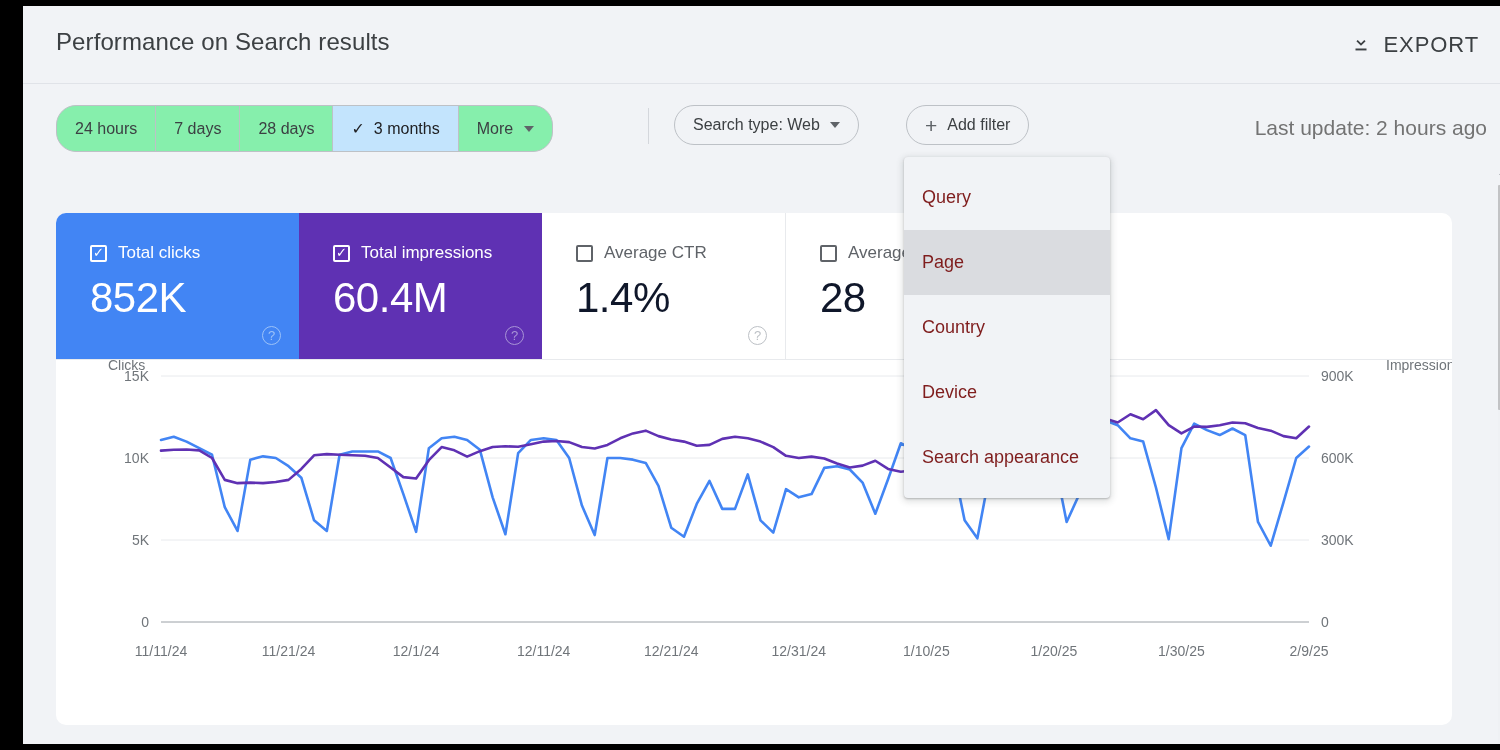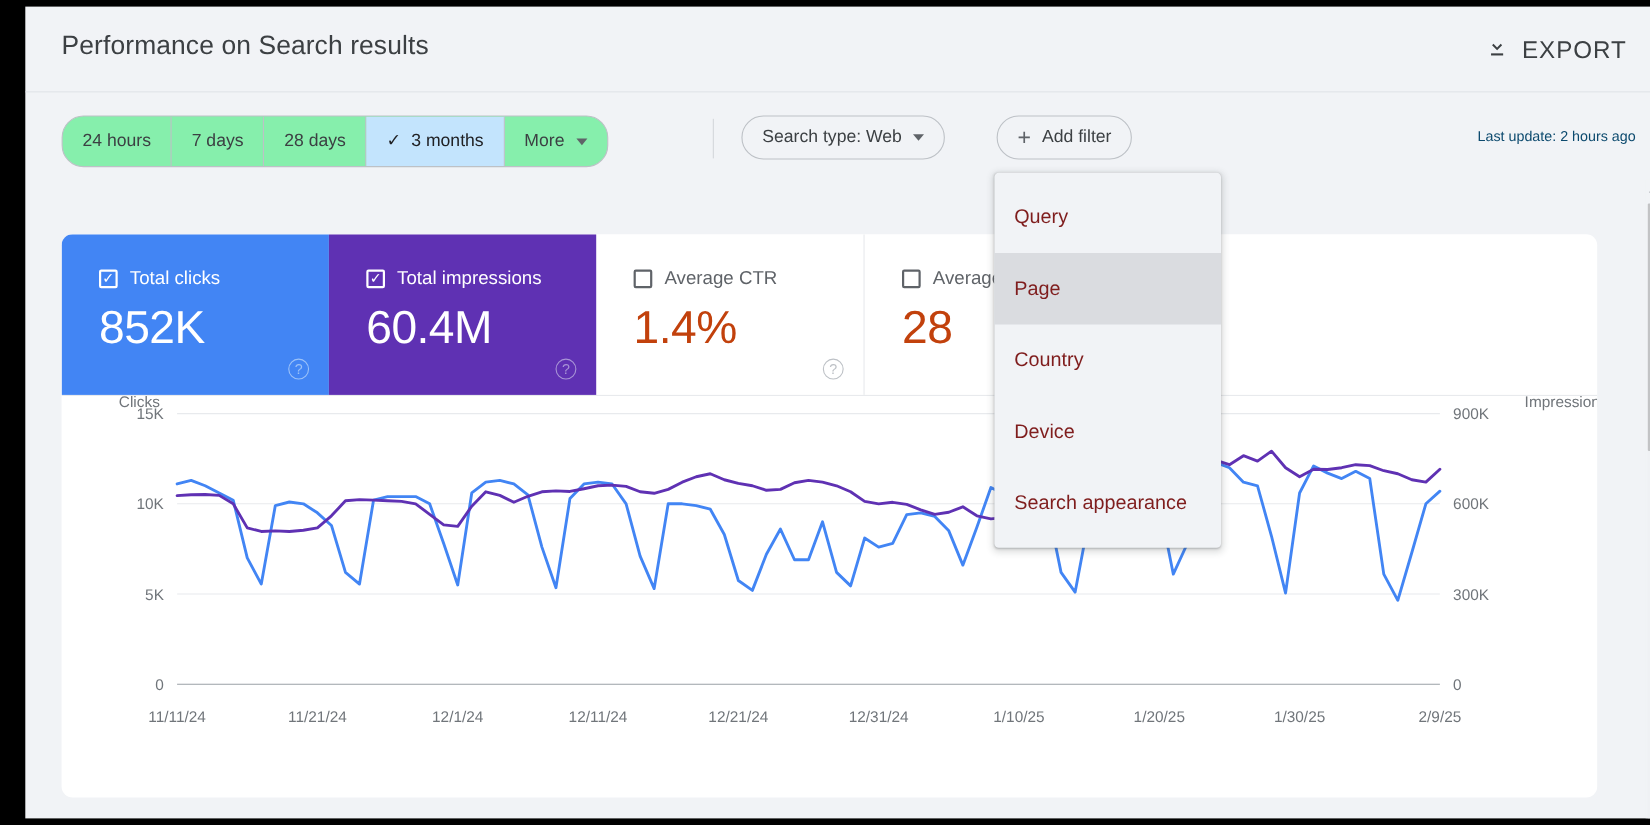--- a/index.html
+++ b/index.html
@@ -110,22 +110,22 @@
   .chip .caret {
     width: 0; height: 0;
     border-left: 5px solid transparent;
     border-right: 5px solid transparent;
     border-top: 6px solid #5f6368;
   }
   .chip .plus { font-size: 21px; line-height: 1; color: #5f6368; font-weight: 400; }
   .last-update {
     position: absolute;
     right: 24px; top: 32px;
-    font-size: 13px;
-    color: #0c4a6e;
+    font-size: 21px;
+    color: #737373;
     text-align: right;
   }
 
   
   .card {
     position: absolute;
     left: 33px; top: 207px;
     width: 1396px; height: 512px;
     background: #fff;
     border-radius: 10px;
@@ -166,21 +166,21 @@
     font-size: 13px;
     line-height: 1;
     margin-top: -1px;
   }
   .metric-value {
     margin-top: 11px;
     font-size: 42px;
     letter-spacing: -.5px;
   }
   .metric.clicks .metric-value, .metric.impressions .metric-value { color: #fff; }
-  .metric.plain .metric-value { color: #c2410c; }
+  .metric.plain .metric-value { color: #0f172a; }
   .help-icon {
     position: absolute;
     right: 18px; bottom: 14px;
     width: 19px; height: 19px;
     border-radius: 50%;
     border: 1.5px solid #bdc1c6;
     color: #bdc1c6;
     font-size: 13px;
     line-height: 17px;
     text-align: center;

